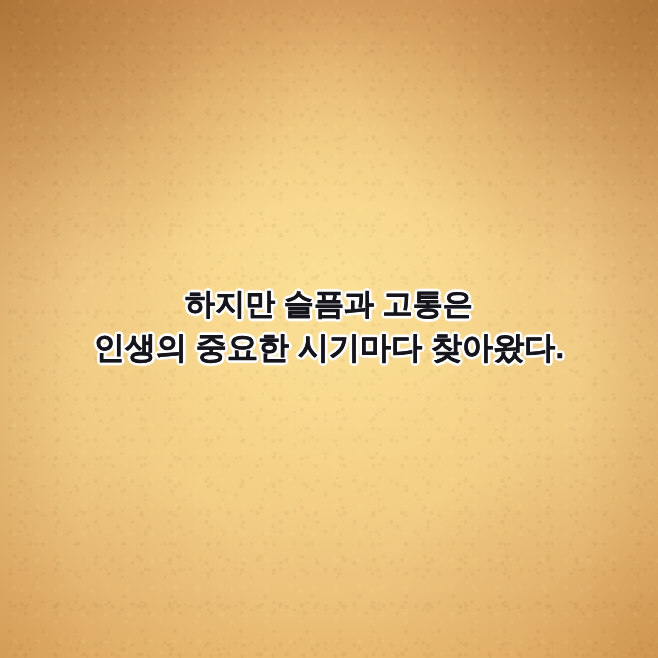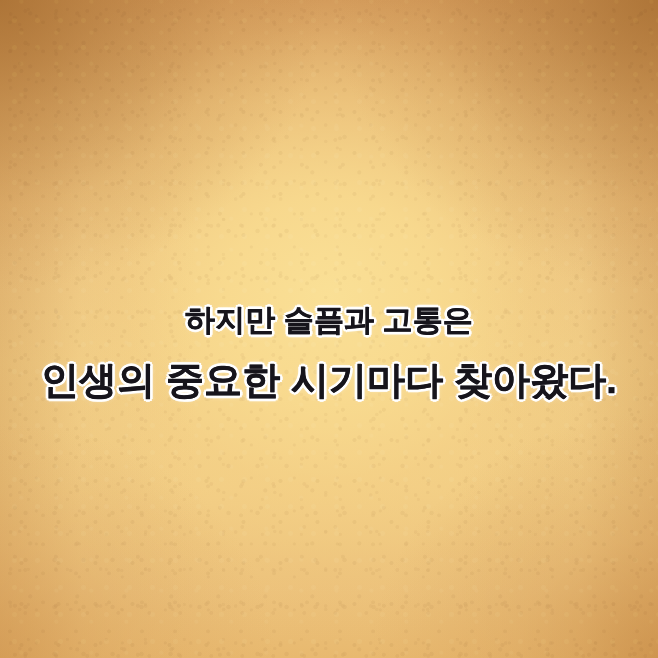--- a/index.html
+++ b/index.html
@@ -161,24 +161,23 @@
     -webkit-text-stroke: 0.45px #17151c;
     text-shadow:
       -2px -2px 0 #ffffff,  2px -2px 0 #ffffff,
       -2px  2px 0 #ffffff,  2px  2px 0 #ffffff,
       -2px  0   0 #ffffff,  2px  0   0 #ffffff,
        0   -2px 0 #ffffff,  0    2px 0 #ffffff,
       -3px  0   0 rgba(255,255,255,0.85),  3px 0 0 rgba(255,255,255,0.85),
        0   -3px 0 rgba(255,255,255,0.85),  0   3px 0 rgba(255,255,255,0.85),
        0    0   4px rgba(255,255,255,0.75),
        0    0   7px rgba(255,255,255,0.45);
-    margin-top: 16px;
   }
   .quote-line-2 {
-    font-size: 38px;
+    font-size: 31px;
   }
 </style>
 </head>
 <body>
 
 <div class="card">
 
   <div class="bg-base"></div>
   <div class="bg-glow"></div>
   <div class="bg-sides"></div>

